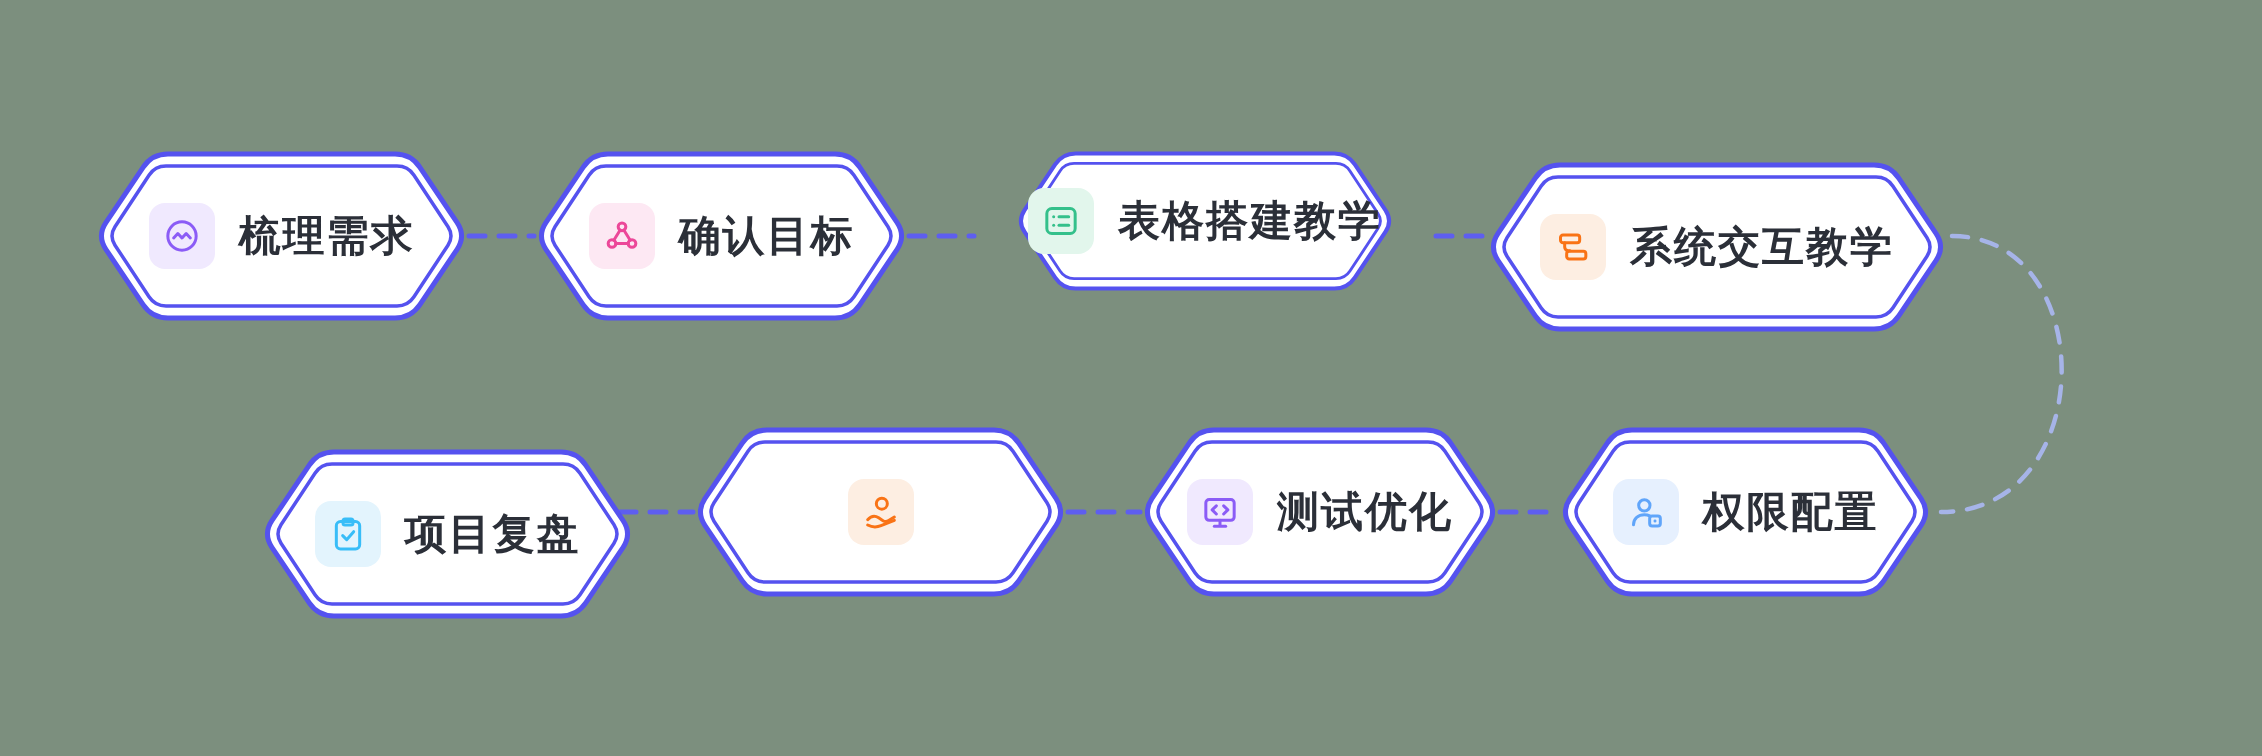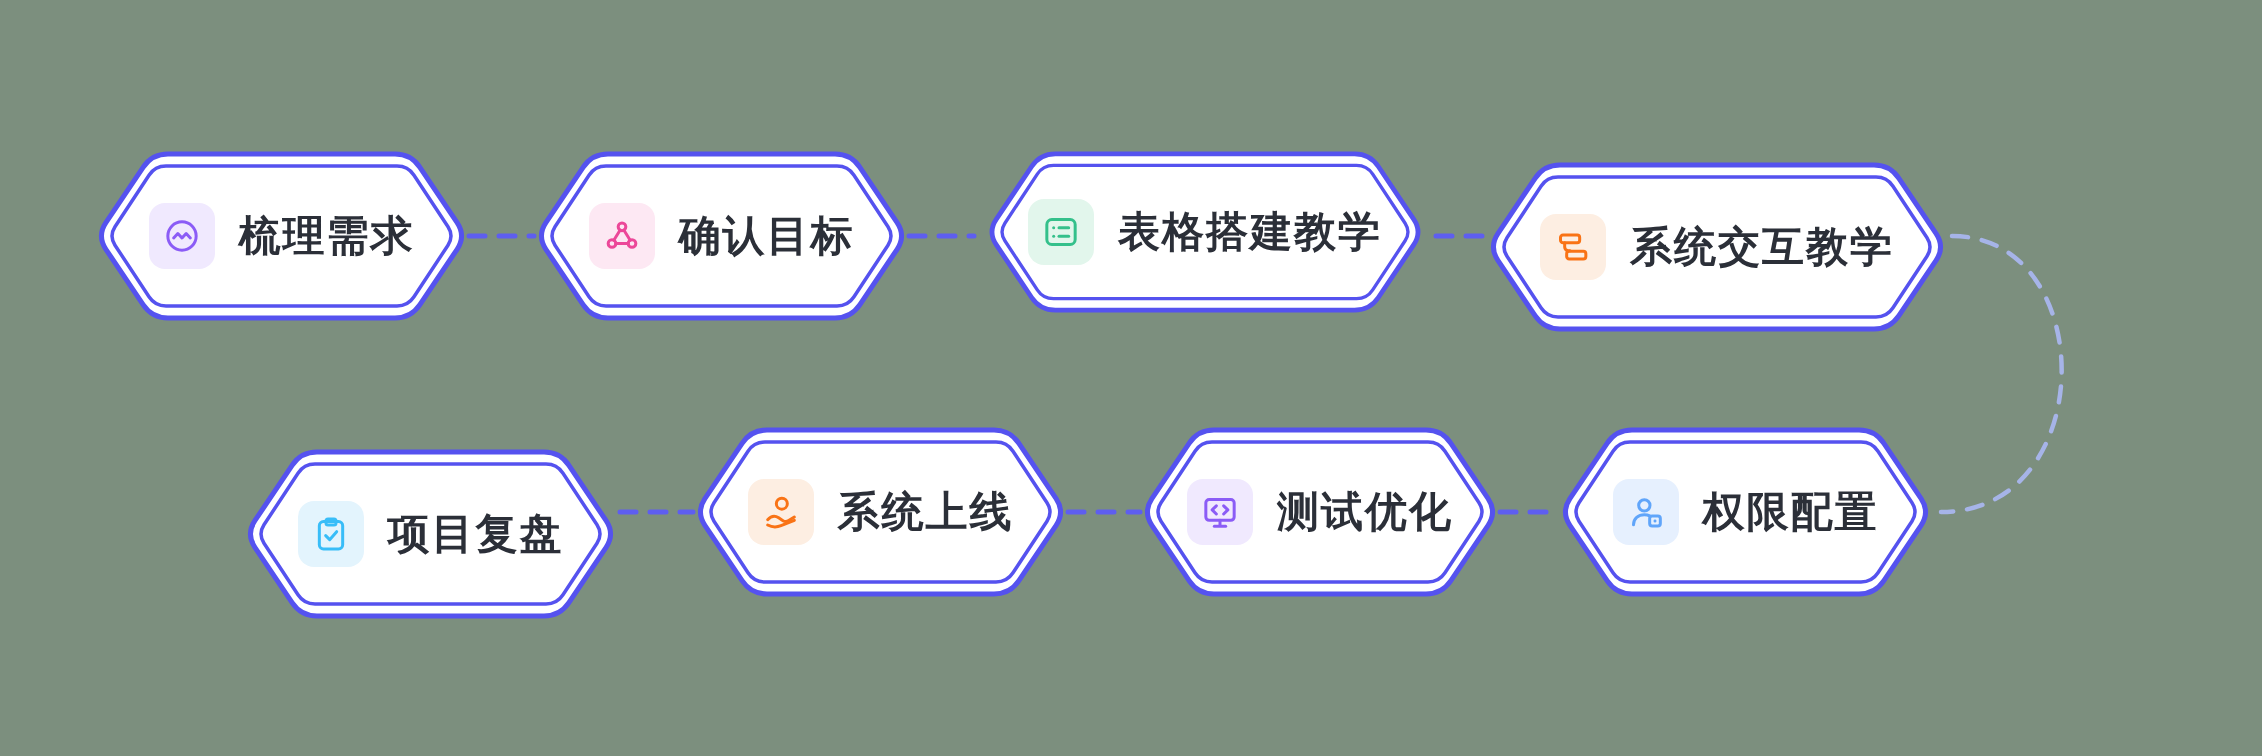--- a/index.html
+++ b/index.html
@@ -68,21 +68,21 @@
       <span class="iconbox" style="background: rgb(240, 233, 254); color: rgb(139, 92, 246);">
         <svg width="40" height="40" viewBox="0 0 24 24" fill="none" stroke="currentColor" stroke-width="1.8" stroke-linecap="round" stroke-linejoin="round">
           <circle cx="12" cy="12" r="8.5"></circle>
           <polyline points="7 13.2 9.5 10.5 12 13.2 14.5 10.5 17 13.2"></polyline>
         </svg>
       </span>
       <span class="label" style="color: rgb(43, 47, 56);">梳理需求</span>
     </div>
   </div>
 
-  <div class="node" style="left:974px;top:151px;width:462px;height:162px;">
+  <div class="node" style="left:974px;top:151px;width:462px;height:140px;">
     <svg class="shape" xmlns="http://www.w3.org/2000/svg" viewBox="0 0 462 170">
         <path class="outer" d="M11.9 98.3 Q 3.0 85.0 11.9 71.7 L49.1 16.3 Q 58.0 3.0 74.0 3.0 L388.0 3.0 Q 404.0 3.0 412.9 16.3 L450.1 71.7 Q 459.0 85.0 450.1 98.3 L412.9 153.7 Q 404.0 167.0 388.0 167.0 L74.0 167.0 Q 58.0 167.0 49.1 153.7 Z" fill="#ffffff" stroke="#5552ef" stroke-width="5"></path>
         <path class="inner" d="M21.0 94.2 Q 15.0 85.0 21.0 75.8 L55.0 24.2 Q 61.0 15.0 72.0 15.0 L390.0 15.0 Q 401.0 15.0 407.0 24.2 L441.0 75.8 Q 447.0 85.0 441.0 94.2 L407.0 145.8 Q 401.0 155.0 390.0 155.0 L72.0 155.0 Q 61.0 155.0 55.0 145.8 Z" fill="#ffffff" stroke="#5552ef" stroke-width="3.5"></path>
       </svg>
     <div class="content">
       <span class="iconbox" style="background: rgb(226, 246, 236); color: rgb(52, 192, 139);">
         <svg width="40" height="40" viewBox="0 0 24 24" fill="none" stroke="currentColor" stroke-width="1.8" stroke-linecap="round" stroke-linejoin="round">
           <rect x="3.5" y="4.5" width="17" height="15" rx="3"></rect>
           <circle cx="7.6" cy="9.5" r="0.9" fill="currentColor" stroke="none"></circle>
           <circle cx="7.6" cy="14.5" r="0.9" fill="currentColor" stroke="none"></circle>
@@ -104,21 +104,21 @@
         <svg width="40" height="40" viewBox="0 0 24 24" fill="none" stroke="currentColor" stroke-width="1.8" stroke-linecap="round" stroke-linejoin="round">
           <rect x="4.5" y="4.8" width="11.5" height="4.6" rx="1.5"></rect>
           <rect x="8.2" y="14.6" width="11.5" height="4.6" rx="1.5"></rect>
           <path d="M7 9.4 v2.6 a2.2 2.2 0 0 0 2.2 2.2 h1"></path>
         </svg>
       </span>
       <span class="label" style="color: rgb(43, 47, 56);">系统交互教学</span>
     </div>
   </div>
 
-  <div class="node" style="left:243px;top:427px;width:375px;height:214px;">
+  <div class="node" style="left:260px;top:427px;width:375px;height:214px;">
     <svg class="shape" xmlns="http://www.w3.org/2000/svg" viewBox="0 0 375 170">
         <path class="outer" d="M11.9 98.3 Q 3.0 85.0 11.9 71.7 L49.1 16.3 Q 58.0 3.0 74.0 3.0 L301.0 3.0 Q 317.0 3.0 325.9 16.3 L363.1 71.7 Q 372.0 85.0 363.1 98.3 L325.9 153.7 Q 317.0 167.0 301.0 167.0 L74.0 167.0 Q 58.0 167.0 49.1 153.7 Z" fill="#ffffff" stroke="#5552ef" stroke-width="5"></path>
         <path class="inner" d="M21.0 94.2 Q 15.0 85.0 21.0 75.8 L55.0 24.2 Q 61.0 15.0 72.0 15.0 L303.0 15.0 Q 314.0 15.0 320.0 24.2 L354.0 75.8 Q 360.0 85.0 354.0 94.2 L320.0 145.8 Q 314.0 155.0 303.0 155.0 L72.0 155.0 Q 61.0 155.0 55.0 145.8 Z" fill="#ffffff" stroke="#5552ef" stroke-width="3.5"></path>
       </svg>
     <div class="content">
       <span class="iconbox" style="background: rgb(227, 244, 253); color: rgb(56, 189, 248);">
         <svg width="40" height="40" viewBox="0 0 24 24" fill="none" stroke="currentColor" stroke-width="1.8" stroke-linecap="round" stroke-linejoin="round">
           <rect x="5" y="4.5" width="14" height="16.5" rx="2.5"></rect>
           <rect x="9" y="3" width="6" height="3.6" rx="1.2"></rect>
           <polyline points="8.8 13 11.2 15.4 15.4 10.6"></polyline>
@@ -134,21 +134,20 @@
         <path class="inner" d="M21.0 94.2 Q 15.0 85.0 21.0 75.8 L55.0 24.2 Q 61.0 15.0 72.0 15.0 L303.0 15.0 Q 314.0 15.0 320.0 24.2 L354.0 75.8 Q 360.0 85.0 354.0 94.2 L320.0 145.8 Q 314.0 155.0 303.0 155.0 L72.0 155.0 Q 61.0 155.0 55.0 145.8 Z" fill="#ffffff" stroke="#5552ef" stroke-width="3.5"></path>
       </svg>
     <div class="content">
       <span class="iconbox" style="background: rgb(253, 238, 226); color: rgb(249, 115, 22);">
         <svg width="40" height="40" viewBox="0 0 24 24" fill="none" stroke="currentColor" stroke-width="1.8" stroke-linecap="round" stroke-linejoin="round">
           <circle cx="12.5" cy="7" r="3.3"></circle>
           <path d="M4 16.6 c2.2 -2.4 4.4 -2.6 6.6 -1.1 l2.6 1.7 c1.1 .7 2.3 .6 3.4 -.1 l3.4 -2.1"></path>
           <path d="M4 19.8 c2.6 1.4 5.4 1.5 8 .4 l8 -3.2"></path>
         </svg>
       </span>
-      <span class="label" style="color: rgb(43, 47, 56);">系统上线</span>
     </div>
   </div>
 
   <div class="node" style="left:1140px;top:427px;width:360px;height:170px;font-family:Liberation Serif, serif;">
     <svg class="shape" xmlns="http://www.w3.org/2000/svg" viewBox="0 0 360 170">
         <path class="outer" d="M11.9 98.3 Q 3.0 85.0 11.9 71.7 L49.1 16.3 Q 58.0 3.0 74.0 3.0 L286.0 3.0 Q 302.0 3.0 310.9 16.3 L348.1 71.7 Q 357.0 85.0 348.1 98.3 L310.9 153.7 Q 302.0 167.0 286.0 167.0 L74.0 167.0 Q 58.0 167.0 49.1 153.7 Z" fill="#ffffff" stroke="#5552ef" stroke-width="5"></path>
         <path class="inner" d="M21.0 94.2 Q 15.0 85.0 21.0 75.8 L55.0 24.2 Q 61.0 15.0 72.0 15.0 L288.0 15.0 Q 299.0 15.0 305.0 24.2 L339.0 75.8 Q 345.0 85.0 339.0 94.2 L305.0 145.8 Q 299.0 155.0 288.0 155.0 L72.0 155.0 Q 61.0 155.0 55.0 145.8 Z" fill="#ffffff" stroke="#5552ef" stroke-width="3.5"></path>
       </svg>
     <div class="content">
       <span class="iconbox" style="background: rgb(240, 233, 254); color: rgb(139, 92, 246);">

